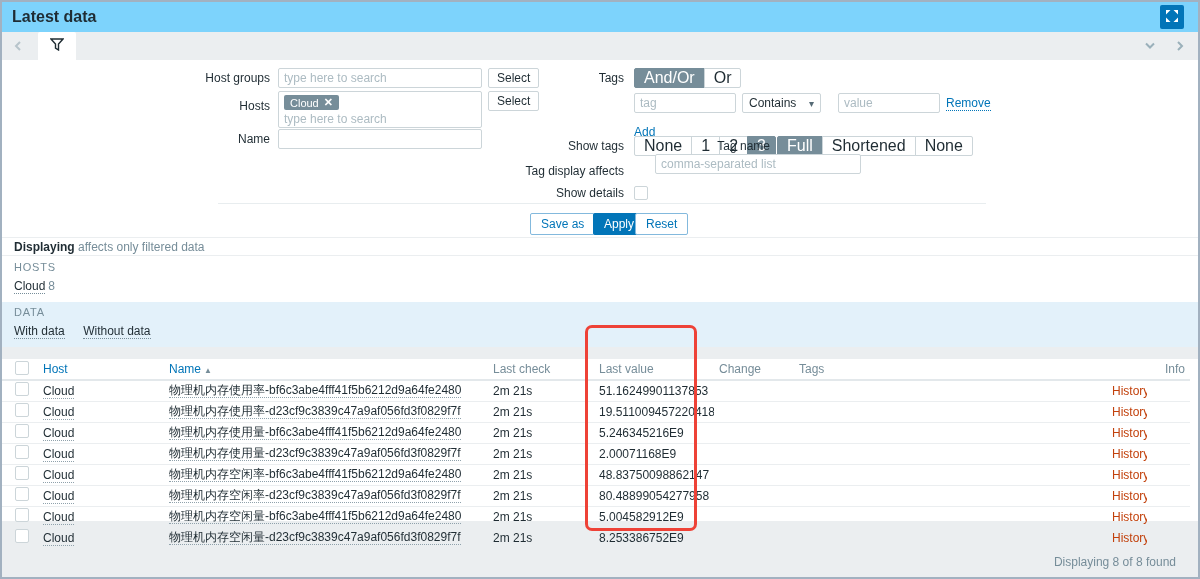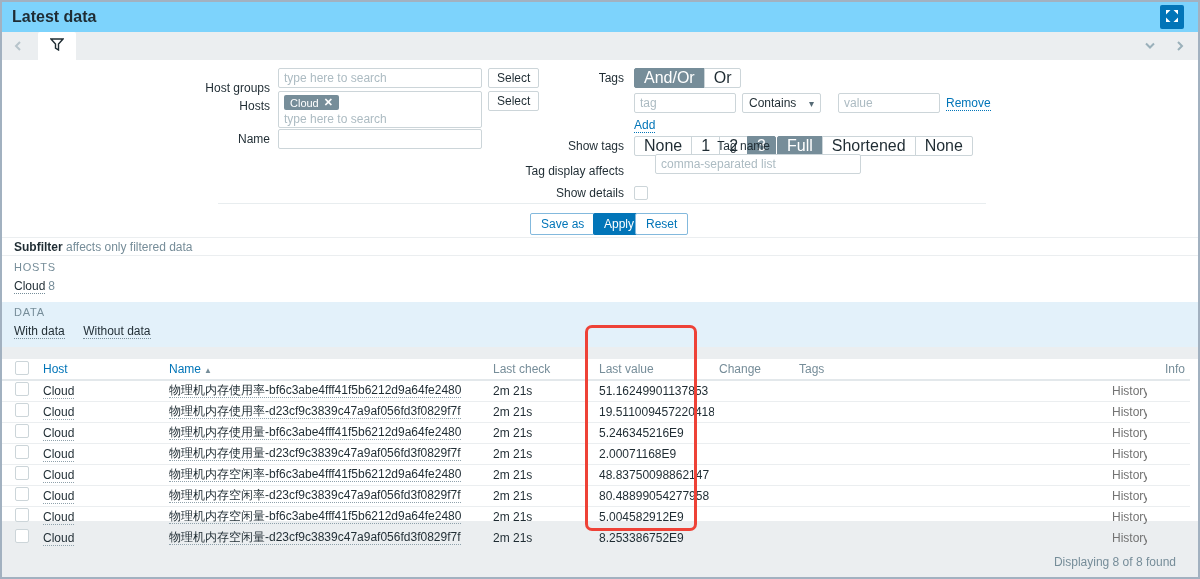--- a/index.html
+++ b/index.html
@@ -56,21 +56,21 @@
   
   .table-card { background:#fff; height:162px; }
   table { width:1188px; border-collapse:collapse; table-layout:fixed; font-size:12px; }
   th, td { padding:0 5px; height:21px; text-align:left; font-weight:normal; white-space:nowrap; overflow:hidden; }
   thead th { color:#768d99; border-bottom:2px solid #e3e8eb; }
   thead th.th-link { color:#0275b8; cursor:pointer; }
   tbody td { border-bottom:1px solid #ebeef0; color:#1f2c33; }
   .cb-cell { padding-left:13px; }
   .sort-arrow { font-size:8px; color:#768d99; margin-left:3px; }
   a.row-link { color:#1f2c33; text-decoration:none; border-bottom:1px dotted #90a2ac; cursor:pointer; }
-  a.hist-link { color:#737373; text-decoration:none; cursor:pointer; }
+  a.hist-link { color:#c2410c; text-decoration:none; cursor:pointer; }
   .info-col { text-align:right; }
   .table-footer { color:#768d99; font-size:12px; text-align:right; padding:6px 22px 0 0; }
 
   
   .bottom-bar { background:#ebeef0; height:37px; display:flex; align-items:center; gap:10px; padding:0 10px; margin-top:3px; }
 
   
   .red-annotation { position:absolute; left:583px; top:323px; width:112px; height:206px; border:3px solid #ee4237; border-radius:7px; pointer-events:none; }
 </style>
 </head>
@@ -116,21 +116,21 @@
       <span class="chev">
         <svg width="8" height="12" viewBox="0 0 8 12">
             <polyline points="2,2 6,6 2,10" fill="none" stroke="#9ab0ba" stroke-width="2"></polyline>
           </svg>
       </span>
     </div>
   </div>
 
   <div class="filter-panel">
 
-    <label class="flabel" style="left:0;width:268px;top:18px;">Host groups</label>
+    <label class="flabel" style="left:0;width:268px;top:8px;">Host groups</label>
     <input class="inp" style="left: 276px; top: 8px; width: 204px;" placeholder="type here to search">
     <button class="btn-gray" style="left:486px;top:8px;">Select</button>
 
     <label class="flabel" style="left:0;width:268px;top:36px;">Hosts</label>
     <div class="multiselect" style="left:276px;top:31px;width:204px;height:37px;">
       <span class="chip">
         <span>Cloud</span>
         <span class="x">✕</span>
       </span>
       <div class="ms-placeholder">type here to search</div>
@@ -145,21 +145,21 @@
       <button class="sbtn sel">And/Or</button>
       <button class="sbtn">Or</button>
     </div>
     <input class="inp" style="left: 632px; top: 33px; width: 102px;" placeholder="tag">
     <div class="selectbox" style="left:740px;top:33px;width:79px;">
       <span>Contains</span>
       <span class="caret">▾</span>
     </div>
     <input class="inp" style="left: 836px; top: 33px; width: 102px;" placeholder="value">
     <a class="linkdash" style="position:absolute;left:944px;top:36px;">Remove</a>
-    <a class="linkdash" style="position:absolute;left:632px;top:58px;">Add</a>
+    <a class="linkdash" style="position:absolute;left:632px;top:65px;">Add</a>
 
     <label class="flabel" style="left:472px;width:150px;top:76px;">Show tags</label>
     <div class="seg" style="left:632px;top:76px;">
       <button class="sbtn">None</button>
       <button class="sbtn">1</button>
       <button class="sbtn">2</button>
       <button class="sbtn sel">3</button>
     </div>
     <label class="flabel" style="left:690px;width:78px;top:76px;">Tag name</label>
     <div class="seg" style="left:775px;top:76px;">
@@ -175,21 +175,21 @@
     <span class="checkbox" style="position:absolute;left:632px;top:126px;"></span>
 
     <div class="filter-divider"></div>
 
     <button class="btn-blue-outline" style="left:528px;top:153px;">Save as</button>
     <button class="btn-blue" style="left:591px;top:153px;">Apply</button>
     <button class="btn-blue-outline" style="left:633px;top:153px;">Reset</button>
   </div>
 
   <div class="subfilter-header">
-    <span class="sf-title">Subfilter</span><span class="sf-sub"> affects only filtered data</span>
+    <span class="sf-title">Displaying</span><span class="sf-sub"> affects only filtered data</span>
   </div>
   <div class="sf-hosts">
     <div class="sf-cap">HOSTS</div>
     <a class="dark-dashed">Cloud</a><span class="cnt">8</span>
   </div>
   <div class="sf-data">
     <div class="sf-cap">DATA</div>
     <a class="dark-dashed">With data</a>
     <a class="dark-dashed">Without data</a>
   </div>

